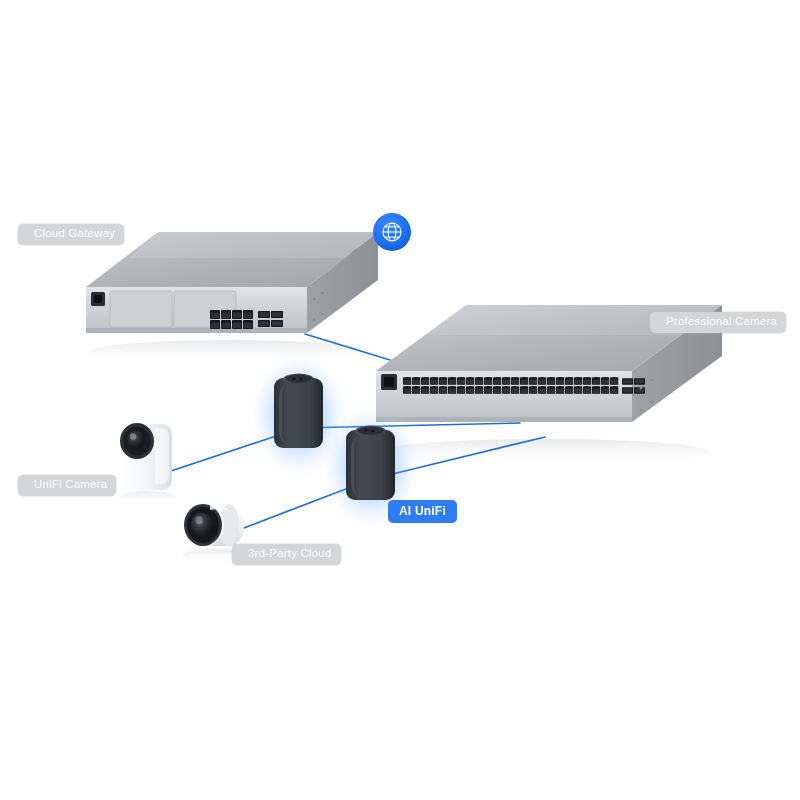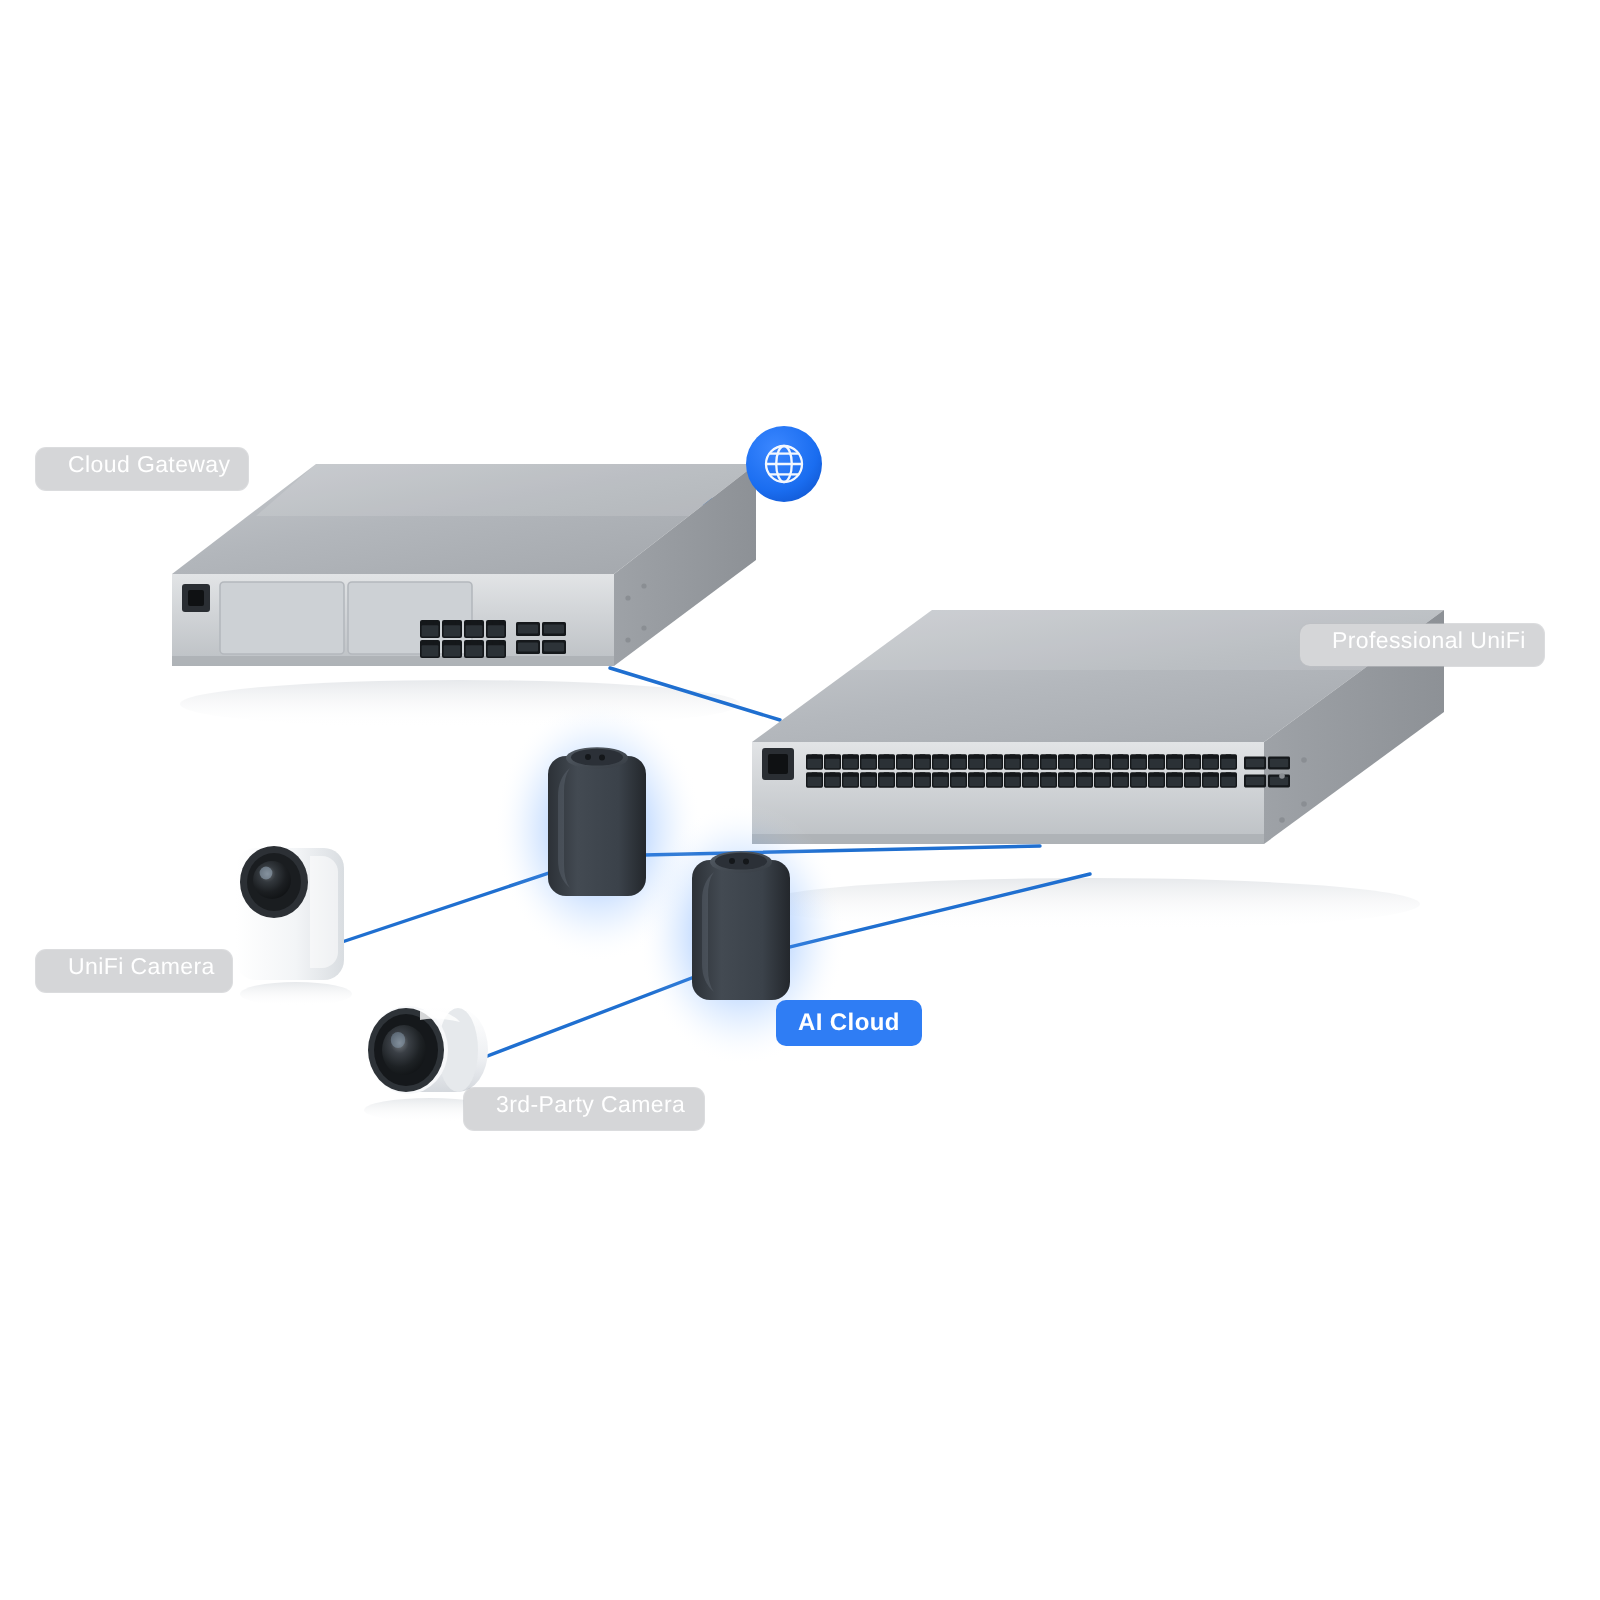--- a/index.html
+++ b/index.html
@@ -376,19 +376,19 @@
         <line x1="384.8" y1="237.2" x2="399.2" y2="237.2"></line>
       </g>
     </g>
 
   </svg>
 
   <div class="chip chip-grey" id="label-cloud-gateway">Cloud Gateway</div>
 
   <div class="chip chip-grey" id="label-unifi-camera">UniFi Camera</div>
 
-  <div class="chip chip-grey" id="label-3rd-party">3rd-Party Camera</div>
-
-  <div class="chip chip-grey" id="label-pro-switch">Professional UniFi</div>
-
-  <div class="chip chip-blue" id="label-ai-port">AI Cloud</div>
+  <div class="chip chip-grey" id="label-3rd-party">3rd-Party Cloud</div>
+
+  <div class="chip chip-grey" id="label-pro-switch">Professional Camera</div>
+
+  <div class="chip chip-blue" id="label-ai-port">AI UniFi</div>
 
 </div>
 
 </body></html>

